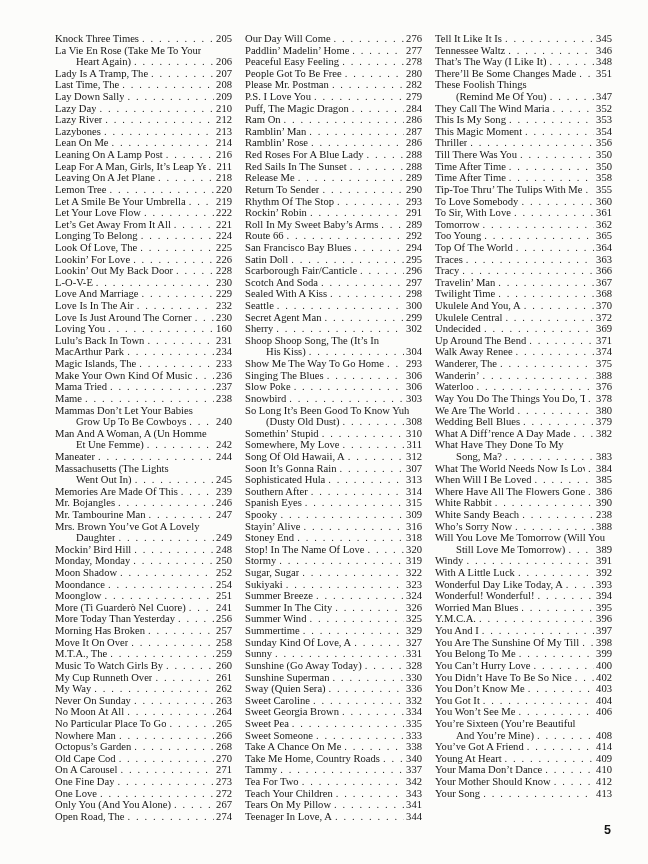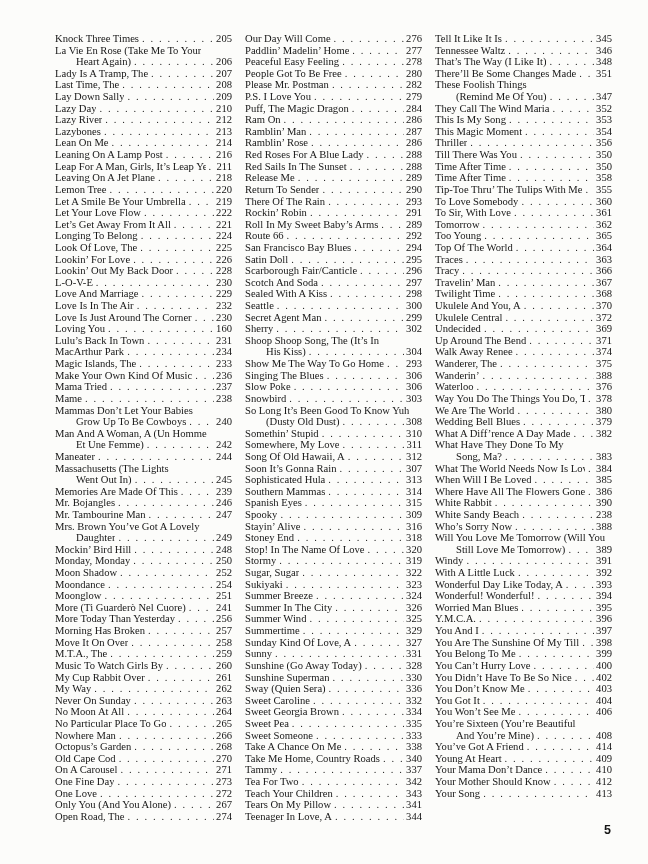--- a/index.html
+++ b/index.html
@@ -314,21 +314,21 @@
         <span class="t">M.T.A., The</span>
         <span class="dots"></span>
         <span class="pg">259</span>
       </div>
       <div class="row">
         <span class="t">Music To Watch Girls By</span>
         <span class="dots"></span>
         <span class="pg">260</span>
       </div>
       <div class="row">
-        <span class="t">My Cup Rabbit Over</span>
+        <span class="t">My Cup Runneth Over</span>
         <span class="dots"></span>
         <span class="pg">261</span>
       </div>
       <div class="row">
         <span class="t">My Way</span>
         <span class="dots"></span>
         <span class="pg">262</span>
       </div>
       <div class="row">
         <span class="t">Never On Sunday</span>
@@ -451,21 +451,21 @@
         <span class="t">Release Me</span>
         <span class="dots"></span>
         <span class="pg">289</span>
       </div>
       <div class="row">
         <span class="t">Return To Sender</span>
         <span class="dots"></span>
         <span class="pg">290</span>
       </div>
       <div class="row">
-        <span class="t">There Of The Rain</span>
+        <span class="t">Rhythm Of The Stop</span>
         <span class="dots"></span>
         <span class="pg">293</span>
       </div>
       <div class="row">
         <span class="t">Rockin’ Robin</span>
         <span class="dots"></span>
         <span class="pg">291</span>
       </div>
       <div class="row">
         <span class="t">Roll In My Sweet Baby’s Arms</span>
@@ -572,21 +572,21 @@
         <span class="t">Soon It’s Gonna Rain</span>
         <span class="dots"></span>
         <span class="pg">307</span>
       </div>
       <div class="row">
         <span class="t">Sophisticated Hula</span>
         <span class="dots"></span>
         <span class="pg">313</span>
       </div>
       <div class="row">
-        <span class="t">Southern Mammas</span>
+        <span class="t">Southern After</span>
         <span class="dots"></span>
         <span class="pg">314</span>
       </div>
       <div class="row">
         <span class="t">Spanish Eyes</span>
         <span class="dots"></span>
         <span class="pg">315</span>
       </div>
       <div class="row">
         <span class="t">Spooky</span>

